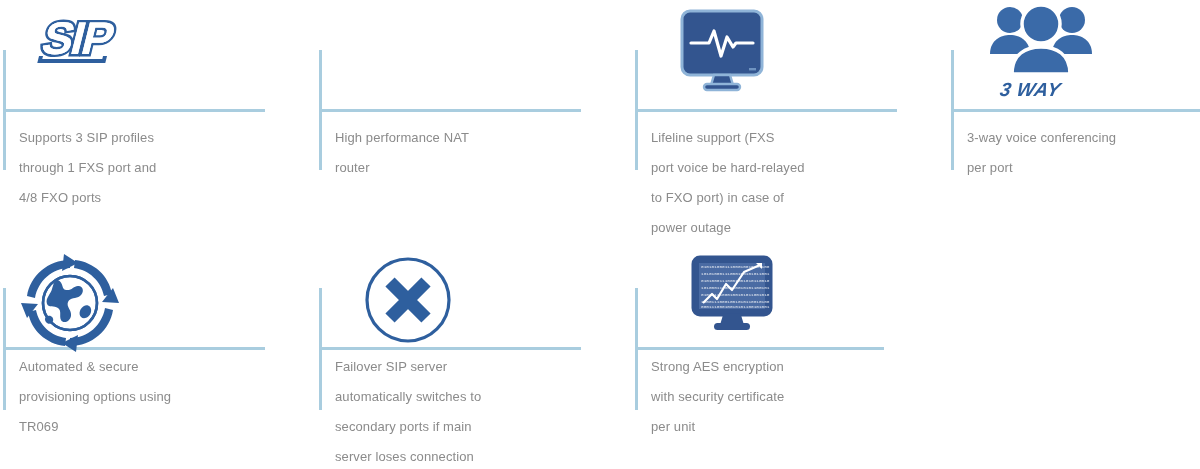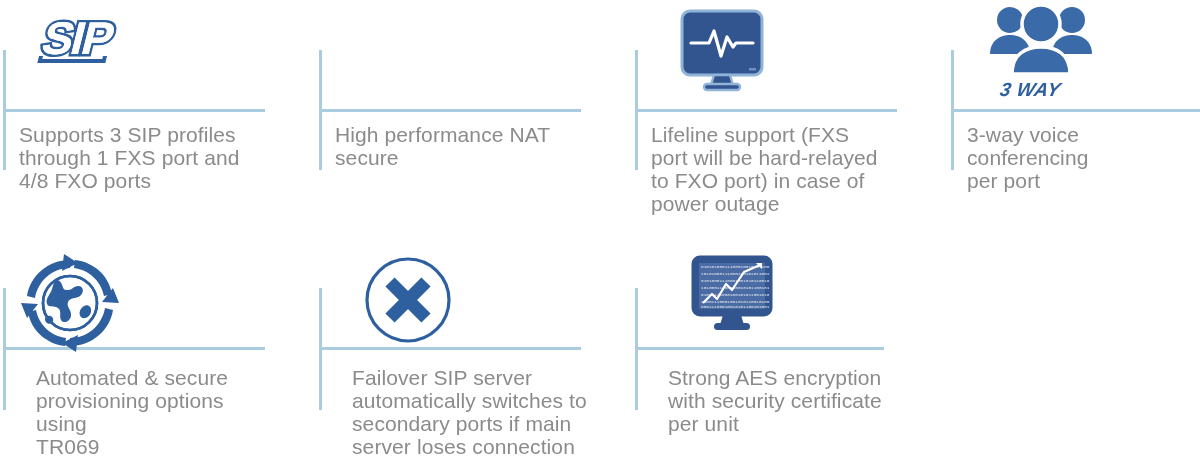--- a/index.html
+++ b/index.html
@@ -66,28 +66,27 @@
   .feature-cell.row2 .icon-wrap {
     top: 14px;
     height: 96px;
   }
   .caption {
     position: absolute;
     left: 19px;
     top: 123px;
     width: 240px;
     color: #8b8b8b;
-    font-size: 21px;
-    line-height: 23px;
+    font-size: 13px;
+    line-height: 30px;
     letter-spacing: 0.1px;
     white-space: pre-line;
   }
   .feature-cell.row2 .caption {
-    top: 126px;
-    margin-left: 17px;
+    top: 112px;
   }
   .feature-cell.col4 .caption {
     width: 236px;
   }
 
   
   .sip-logo {
     margin-left: 12px;
     margin-top: 10px;
   }
@@ -144,37 +143,37 @@
     </div>
     <div class="caption">Supports 3 SIP profiles
 through 1 FXS port and
 4/8 FXO ports</div>
   </div>
 
   <div class="feature-cell row1 col2">
     <div class="v-rule"></div>
     <div class="h-rule"></div>
     <div class="caption">High performance NAT
-secure</div>
+router</div>
   </div>
 
   <div class="feature-cell row1 col3">
     <div class="v-rule"></div>
     <div class="h-rule"></div>
     <div class="icon-wrap">
       <svg class="pulse-icon" width="88" height="86" viewBox="0 0 88 86" aria-hidden="true">
         <rect x="4" y="4" width="80" height="64" rx="8" ry="8" fill="#33558f" stroke="#8fb4d8" stroke-width="3"></rect>
         <path d="M13 36 L31 36 L36 24 L43 49 L49 30 L55 40 L58 36 L75 36" fill="none" stroke="#ffffff" stroke-width="3.2" stroke-linejoin="round" stroke-linecap="round"></path>
         <rect x="71" y="61" width="7" height="2.4" fill="#6f93c0"></rect>
         <path d="M36 68 L33 78 L55 78 L52 68 Z" fill="#33558f" stroke="#8fb4d8" stroke-width="2.4"></path>
         <rect x="26" y="77" width="36" height="6" rx="3" ry="3" fill="#33558f" stroke="#8fb4d8" stroke-width="2.4"></rect>
       </svg>
     </div>
     <div class="caption">Lifeline support (FXS
-port will be hard-relayed
+port voice be hard-relayed
 to FXO port) in case of
 power outage</div>
   </div>
 
   <div class="feature-cell row1 col4">
     <div class="v-rule"></div>
     <div class="h-rule"></div>
     <div class="icon-wrap">
       <svg class="threeway-icon" width="120" height="100" viewBox="0 0 120 100" aria-hidden="true">
 

